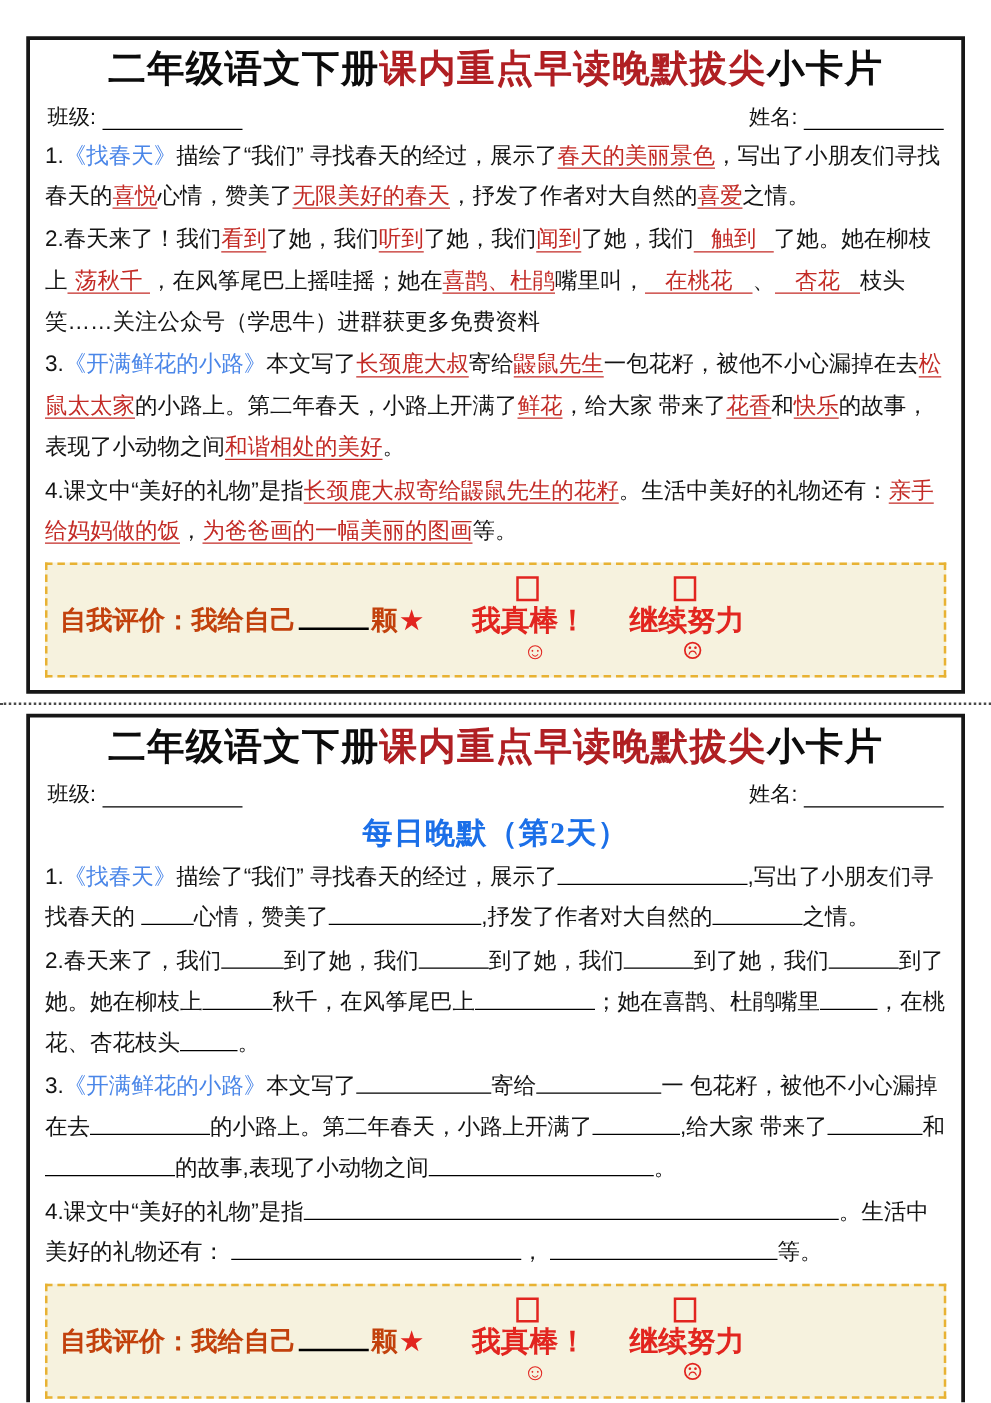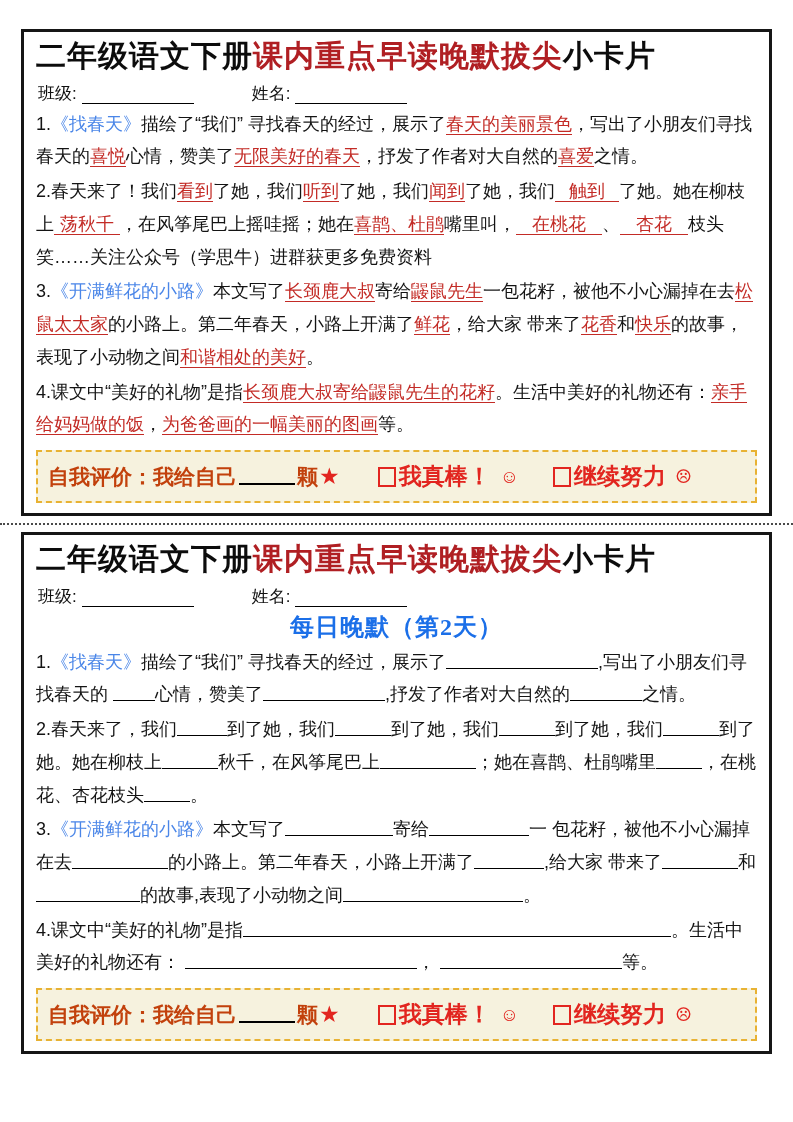--- a/index.html
+++ b/index.html
@@ -8,27 +8,27 @@
   .page {
     width: 793px; height: 1122px; background: #fff; overflow: hidden;
     color: var(--ink, #111); position: relative;
   }
   .card {
     margin: 0 21px; border: 3px solid #161616; background: #fff;
     padding: 4px 12px 10px 12px;
   }
   .card-first { margin-top: 29px; }
   .card-title {
-    font-size: 30px; font-weight: bold; line-height: 1.35;
+    text-align: center; font-size: 30px; font-weight: bold; line-height: 1.35;
     letter-spacing: 1px; white-space: nowrap;
     font-family: "Liberation Serif", "DejaVu Serif", serif;
     color: #0c0c0c;
   }
   .tp-red { color: var(--title-red, #B01F23); }
-  .meta-row { display: flex; gap: 58px; font-size: 17px; margin: 5px 2px 3px 2px; align-items: flex-end; }
+  .meta-row { display: flex; gap: 58px; font-size: 17px; margin: 5px 2px 3px 2px; align-items: flex-end; justify-content: space-between; }
   .meta-item { display: flex; align-items: flex-end; gap: 5px; }
   .meta-blank { display: inline-block; width: 112px; border-bottom: 1.5px solid #000; height: 1em; margin-bottom: 1px; }
   .section-title {
     text-align: center; color: var(--section-blue, #1B6FE8);
     font-size: 24px; font-weight: bold; margin: 1px 0 3px 0;
     font-family: "Liberation Serif", "DejaVu Serif", serif; letter-spacing: 1px;
   }
   .body { font-size: 18px; line-height: 1.82; color: #141414; }
   .para { margin: 2px 0; }
   .seg-book { color: var(--book-blue, #4A86E8); }
@@ -49,20 +49,21 @@
   .eval-black {
     font-size: 21px; font-weight: bold; color: #c2410c;
     font-family: "Liberation Serif", "DejaVu Serif", serif;
   }
   .eval-blank { display: inline-block; width: 56px; border-bottom: 2px solid #000; height: 1em; margin: 0 2px; }
   .eval-star { color: var(--eval-red, #E2251F); font-size: 23px; margin: 0 4px 0 1px; line-height: 1; }
   .eval-option {
     display: inline-flex; align-items: center; color: var(--eval-red, #E2251F);
     font-size: 23px; font-weight: bold; margin-left: 34px;
     font-family: "Liberation Serif", "DejaVu Serif", serif;
+    flex-direction: column;
   }
   .eval-checkbox {
     width: 18px; height: 20px; border: 2.5px solid var(--eval-red, #E2251F);
     display: inline-block; margin-right: 3px; background: transparent; flex: 0 0 auto;
   }
   .eval-face { font-size: 19px; margin-left: 9px; font-weight: normal; line-height: 1; }
   .separator { border-top: 2px dotted #4a4a4a; margin: 7px 0 7px 0; width: 793px; }
 </style>
 </head>
 <body>

